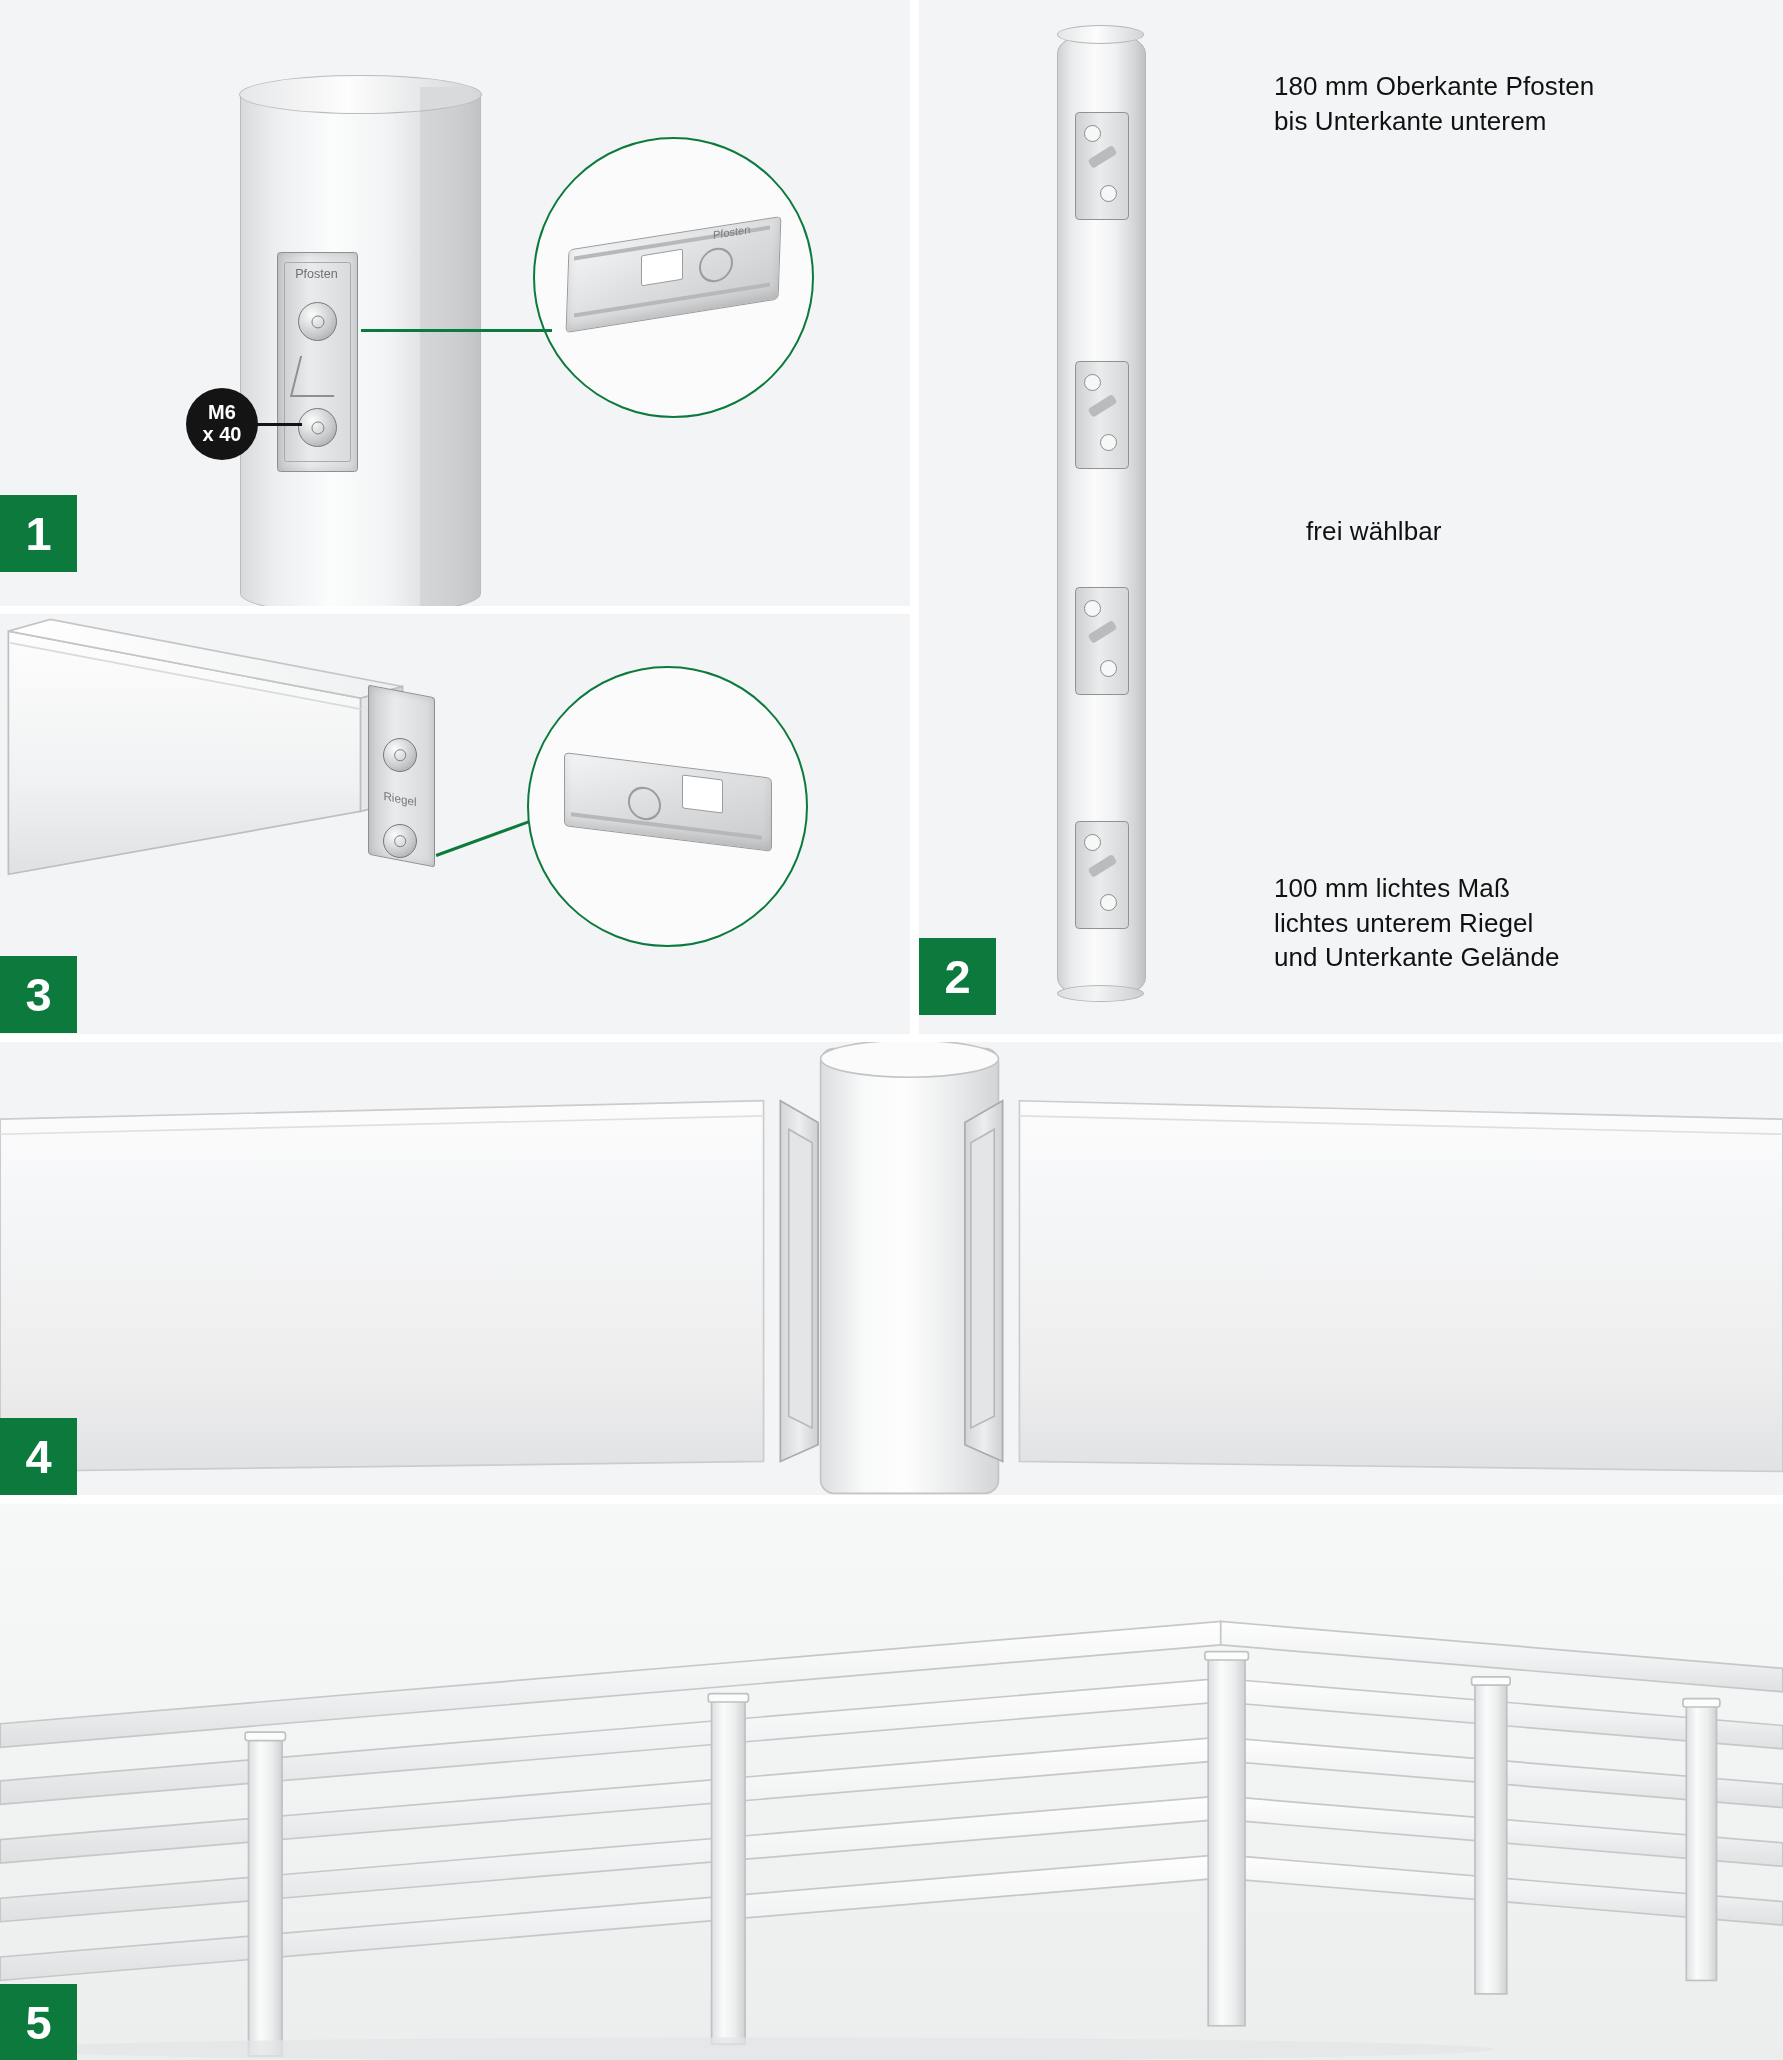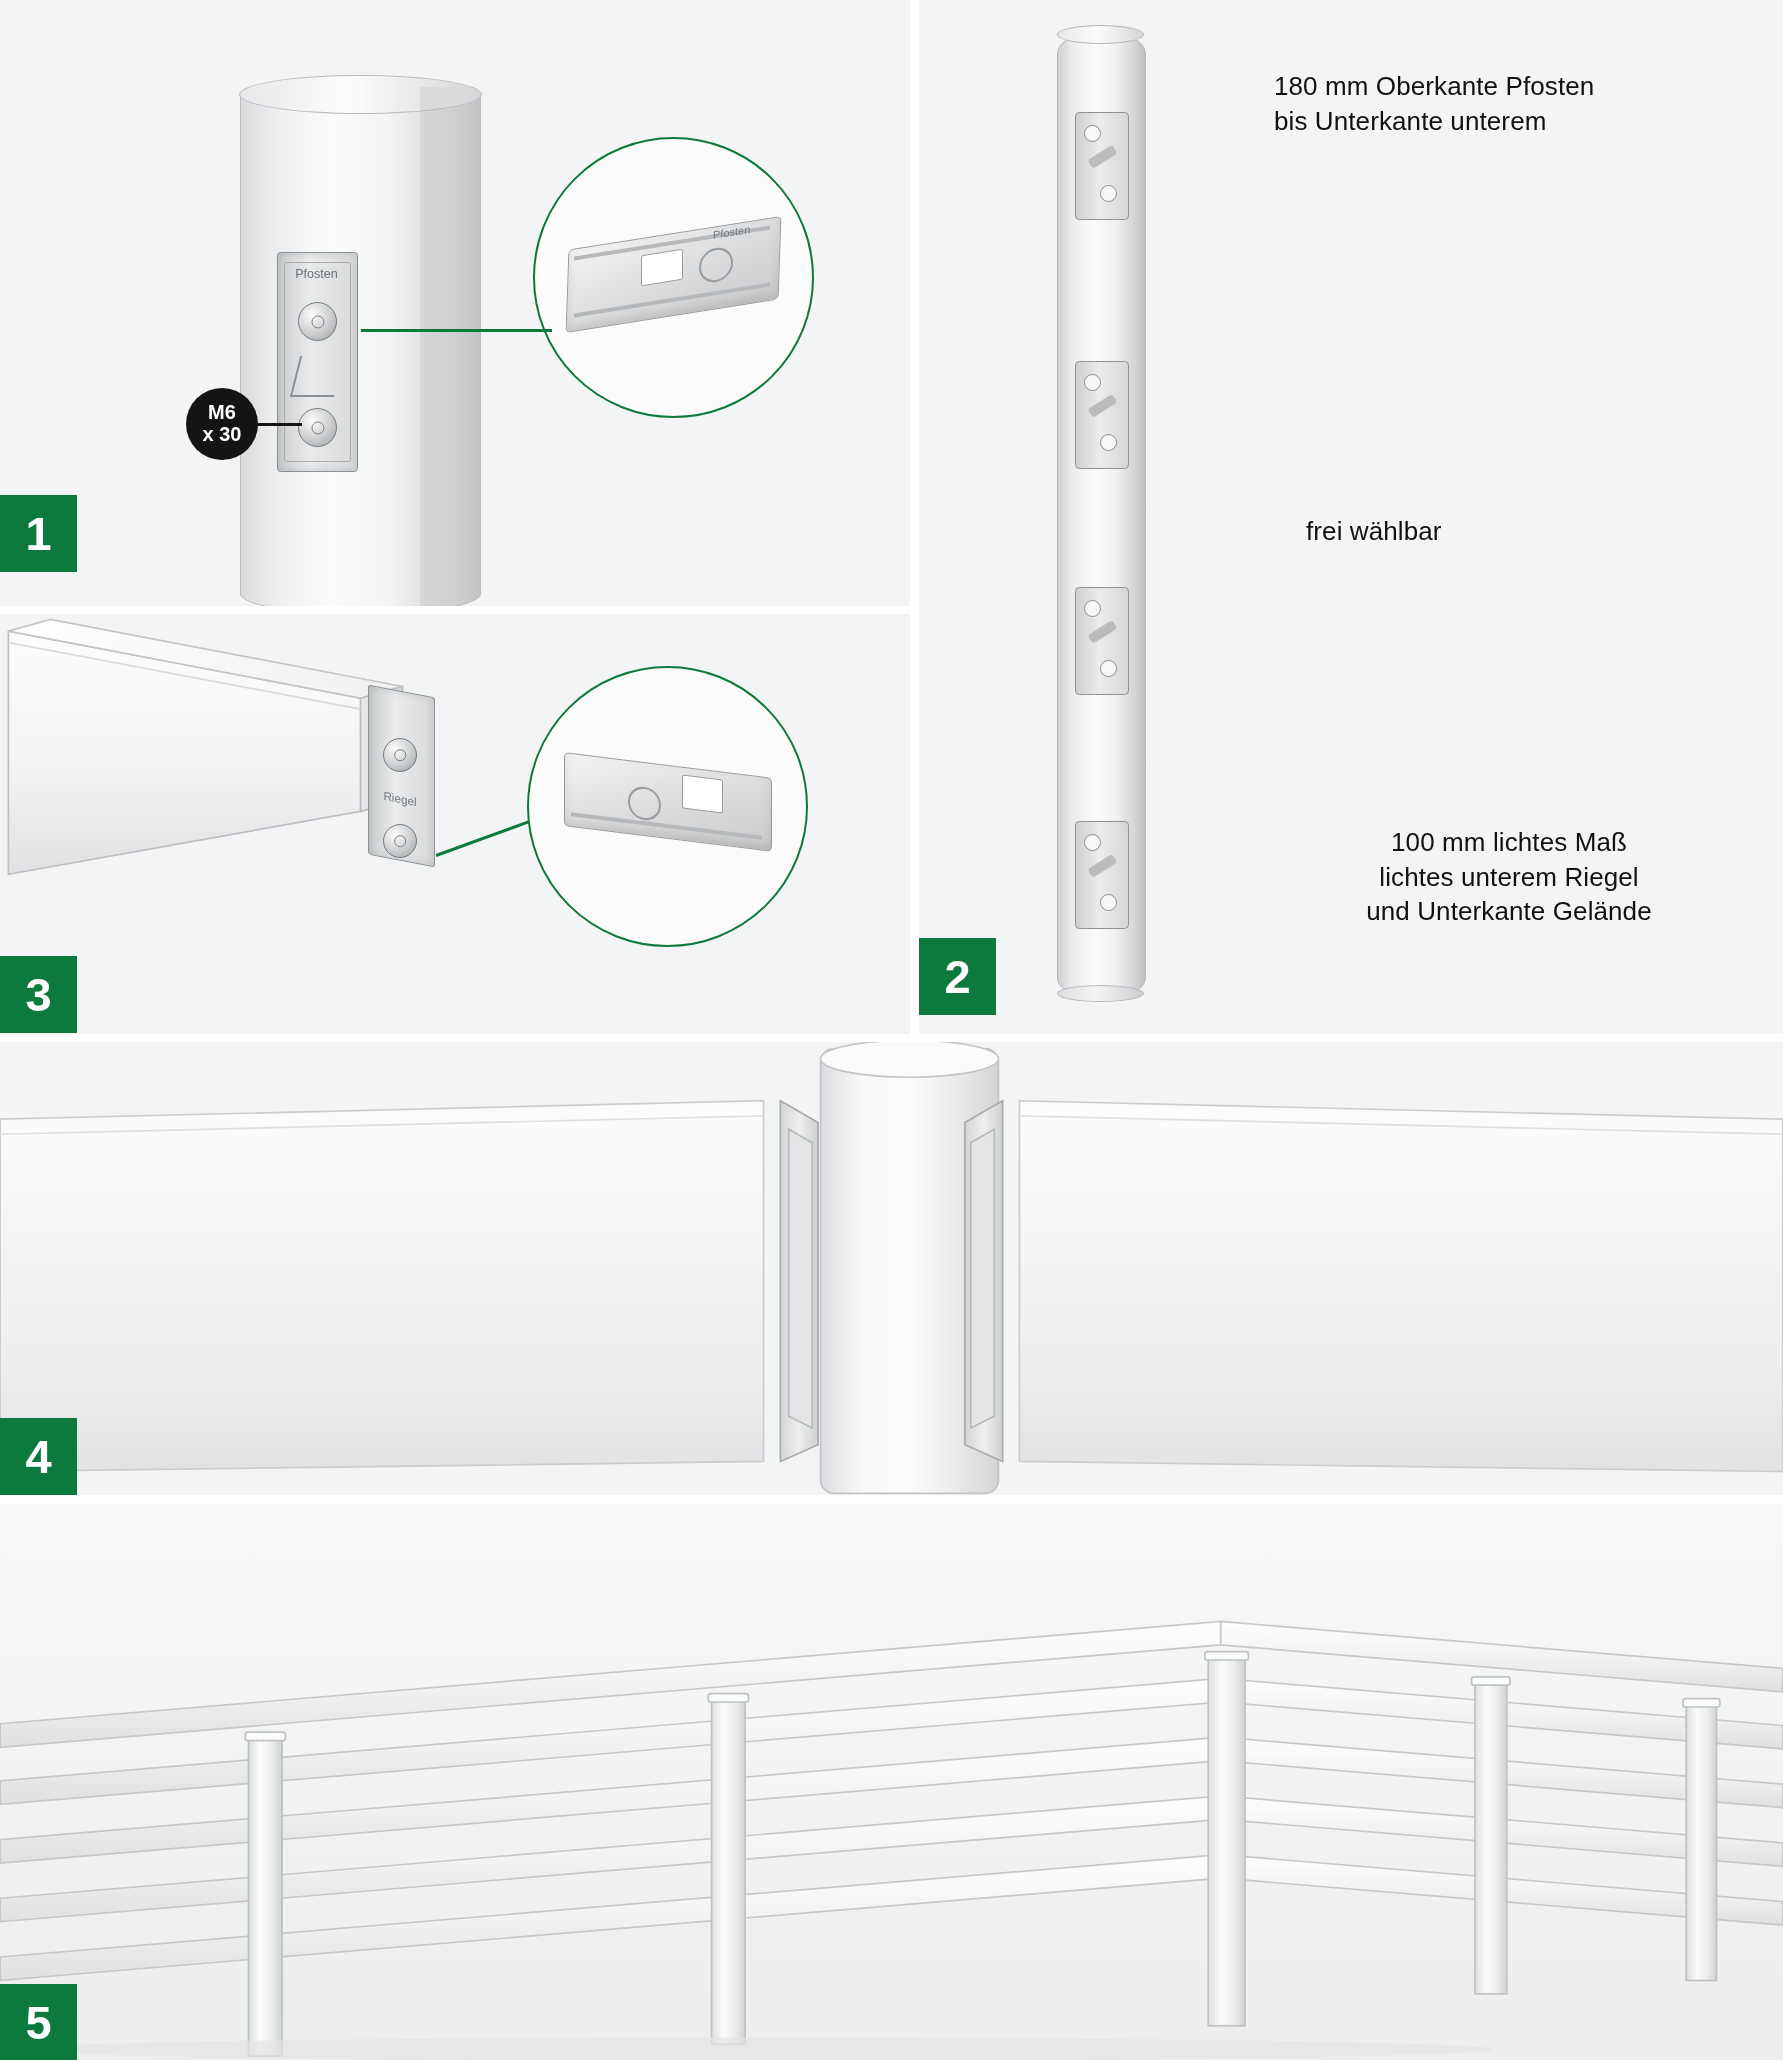--- a/index.html
+++ b/index.html
@@ -193,21 +193,21 @@
         <div class="conn-hole" style="left:106px; top:113px; width:40px; height:28.5px; transform:skewY(-9deg);"></div>
         <div class="conn-ridge" style="left:39px; top:102px; width:196px; height:4.2px; transform:skewY(-9deg);"></div>
         <div class="conn-ridge" style="left:39px; top:159px; width:196px; height:4.2px; transform:skewY(-9deg);"></div>
         <div style="position:absolute;left:164px;top:109px;width:30px;height:30px;border-radius:50%;border:2.5px solid #9a9c9e;transform:skewY(-9deg);"></div>
         <div style="position:absolute;left:178px;top:87px;font-size:11px;color:#7a7d7f;transform:skewY(-9deg);">Pfosten</div>
       </div>
       <div class="leader" style="left:361px; top:329px; width:191px;"></div>
 
       <div class="bolt-bubble" style="left:186px; top:388px;font-weight:bold;">
         <span>M6</span>
-        <span>x 30</span>
+        <span>x 40</span>
       </div>
       <div class="leader" style="left:257px; top:423px; width:45px; background:#141414;"></div>
     </div>
     <div class="badge" style="left:0px; top:495px;">1</div>
   </div>
 
   <div class="panel" style="left:0px; top:614px; width:910px; height:420px;">
     <div class="panel-inner">
 
       <svg class="fence-svg" width="910" height="420" viewBox="0 0 1085 500">
@@ -282,21 +282,21 @@
 
   <div class="callout" style="left:1274px; top:69px; width:470px;">
     <div>180 mm Oberkante Pfosten</div>
     <div>bis Unterkante unterem</div>
   </div>
 
   <div class="callout" style="left:1274px; top:514px; width:470px;margin-left:32px;">
     <div>frei wählbar</div>
   </div>
 
-  <div class="callout" style="left:1274px; top:825px; width:470px;text-align:center;">
+  <div class="callout" style="left:1274px; top:871px; width:470px;">
     <div>100 mm lichtes Maß</div>
     <div>lichtes unterem Riegel</div>
     <div>und Unterkante Gelände</div>
   </div>
 
   <div class="panel" style="left:0px; top:1042px; width:1783px; height:453px; background:#f3f4f5;">
     <div class="panel-inner">
       <svg class="fence-svg" width="1783" height="453" viewBox="0 0 2125 540">
         <defs>
           <linearGradient id="p4rail" x1="0" y1="0" x2="0" y2="1">

